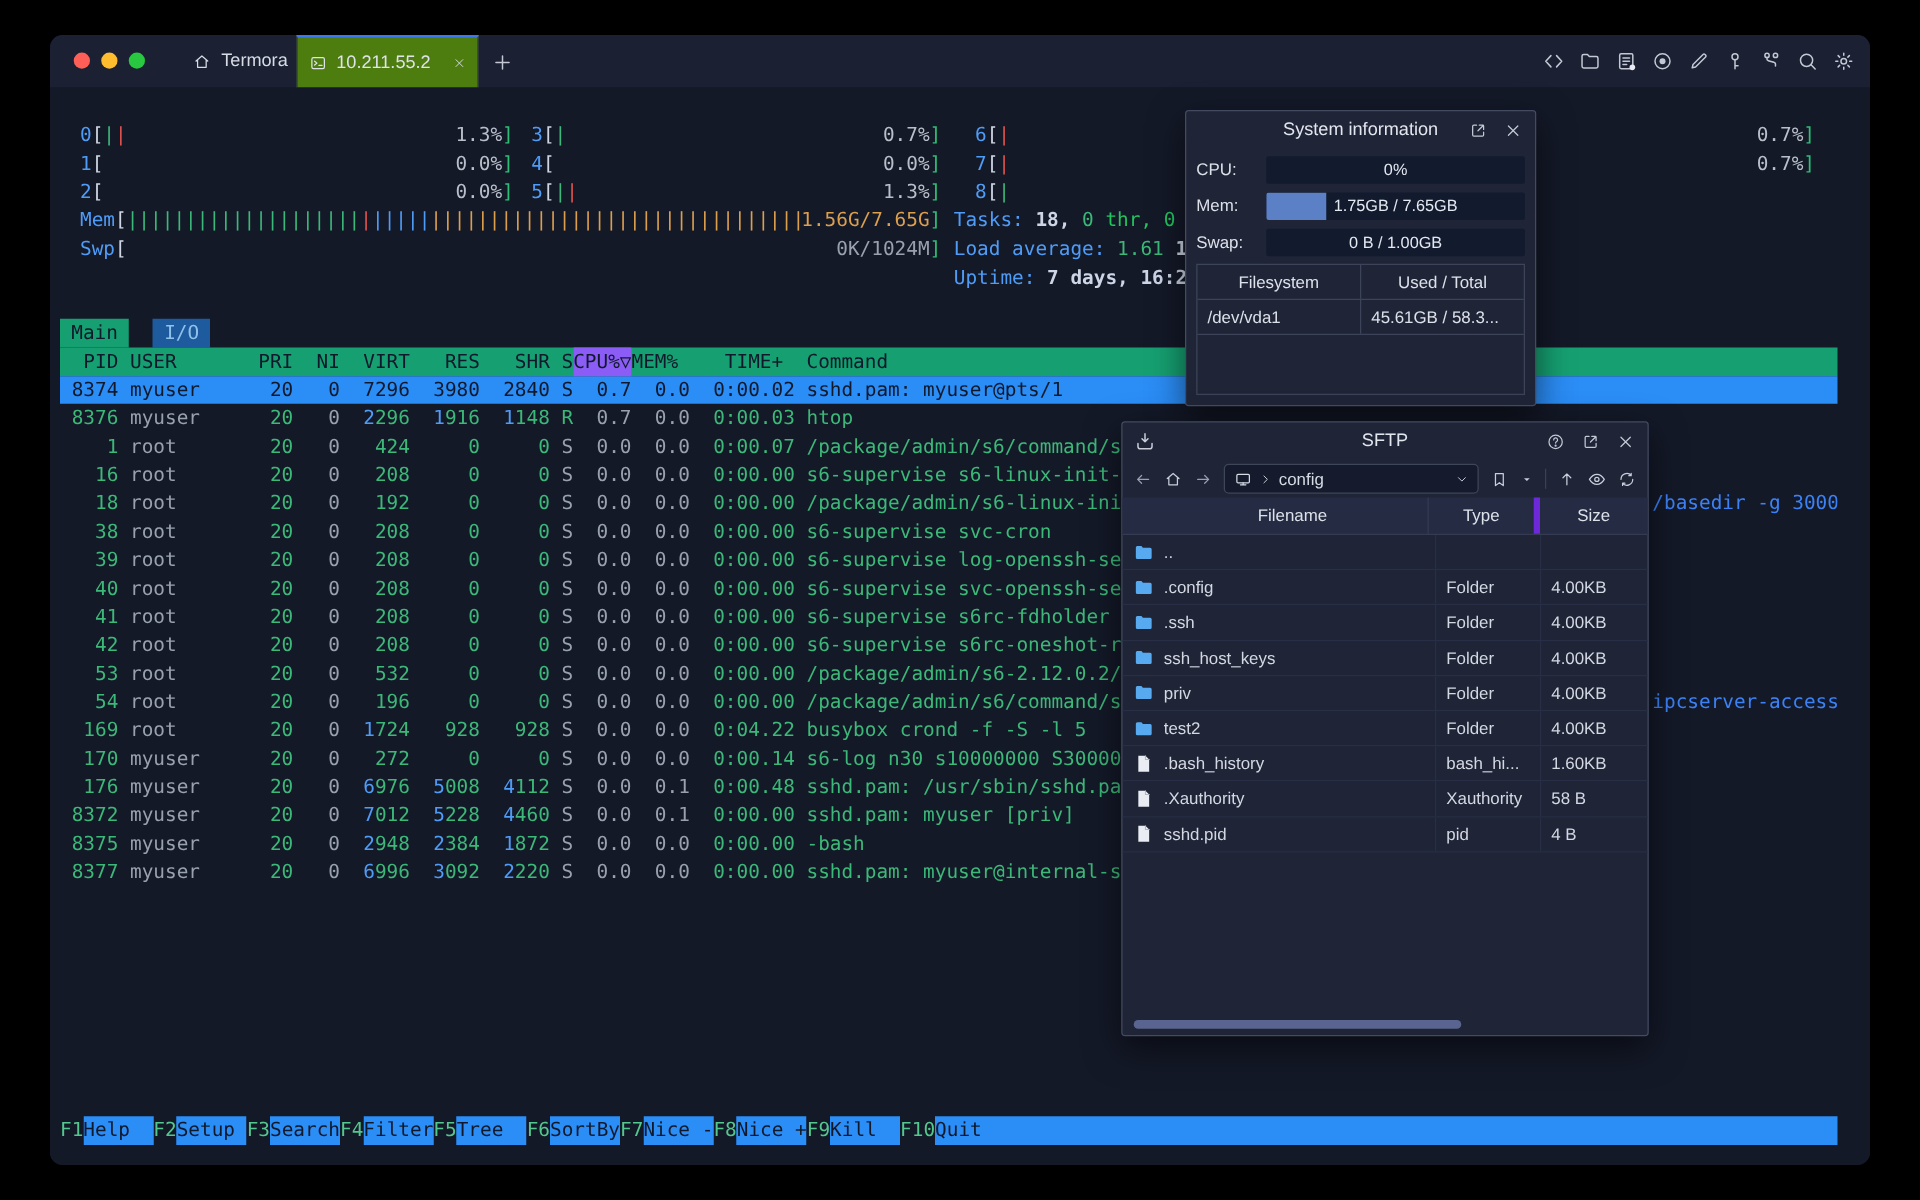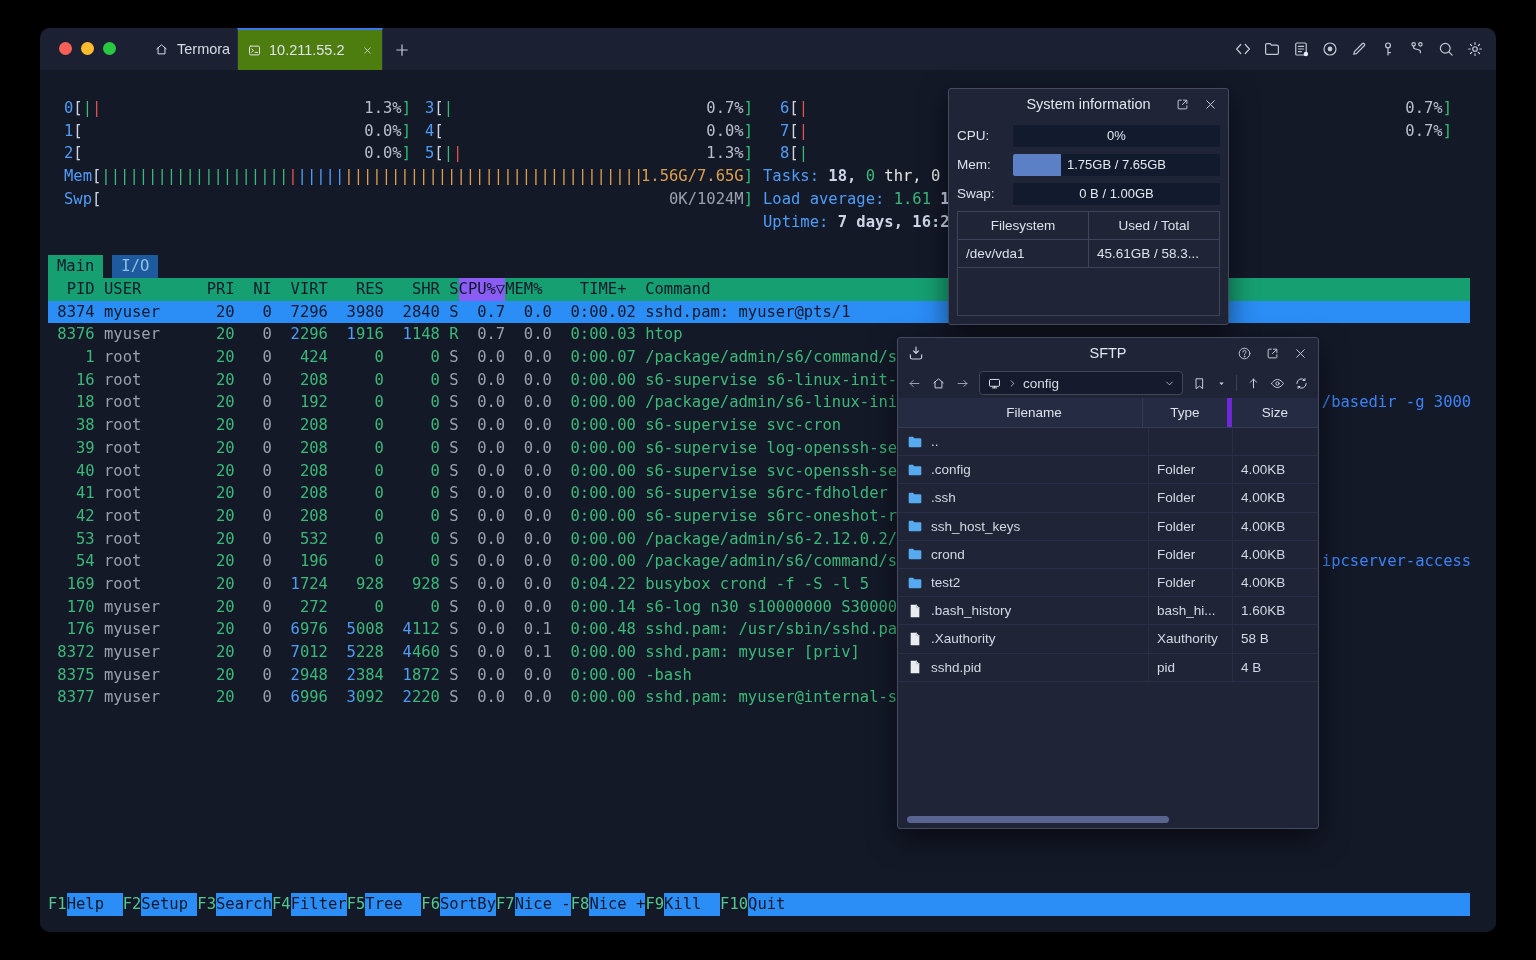--- a/index.html
+++ b/index.html
@@ -22,22 +22,22 @@
   .term{position:absolute;left:0;top:42px;right:0;bottom:0;background:#141928;font-family:"DejaVu Sans Mono",monospace;font-size:15.5px;line-height:22.7px;color:#3cb878;}
   .meter{position:absolute;display:flex;height:22.7px;}
   .mlabel{color:#4f9cf7;}
   .mbr{color:#ced6e4;}
   .mbr.cl{color:#2ebd74;}
   .tickwrap{flex:1;overflow:hidden;white-space:nowrap;}
   .tick-green{color:#3cb878}.tick-red{color:#e0524f}.tick-blue{color:#4f9cf7}.tick-orange{color:#dc9f4e}
   .mpct{color:#b9bfca;}
   .mem-val{color:#dc9f4e}.swp-val{color:#9aa1ae}
   .tline{position:absolute;white-space:pre;}
-  .seg-blue{color:#4f9cf7}.seg-green{color:#3cb878}.seg-gray{color:#e5e5e5}.seg-bold{color:#cdd6e6;font-weight:700}
-  #screen-tabs{position:absolute;left:8px;top:185px;height:22.7px;display:flex;gap:9px;}
+  .seg-blue{color:#4f9cf7}.seg-green{color:#3cb878}.seg-gray{color:#22c55e}.seg-bold{color:#cdd6e6;font-weight:700}
+  #screen-tabs{position:absolute;left:8px;top:185px;height:22.7px;display:flex;gap:19px;}
   .stab{padding:0 9px;}
   .stab.on{background:#16a071;color:#10192b;}
   .stab.off{background:#1e5a9e;color:#8fc2ea;}
   #ptable{position:absolute;left:8px;top:208px;width:1422px;}
   .prow{display:flex;height:22.7px;white-space:pre;}
   .prow.head{background:#16a071;}
   .prow.head .c{color:#10192b;}
   .prow.head .c.cpu{background:#8b5cf6;}
   .prow.sel{background:#2b8df6;}
   .prow.sel .c,.prow.sel .c *{color:#10192b !important;}
@@ -501,21 +501,21 @@
             <span class="ftype">Folder</span>
             <span class="fsize">4.00KB</span>
           </div>
           <div class="frow">
             <span class="fname">
               <span class="ico ico-file">
                 <svg viewBox="0 0 24 24" fill="none" stroke="currentColor" stroke-width="1.6" stroke-linecap="round" stroke-linejoin="round">
                   <path d="M2.5 6A1.8 1.8 0 0 1 4.3 4.2h4.9l1.8 2h8.7A1.8 1.8 0 0 1 21.5 8v10a1.8 1.8 0 0 1-1.8 1.8H4.3A1.8 1.8 0 0 1 2.5 18z" fill="#57aaf0" stroke="none"></path>
                 </svg>
               </span>
-              <span>crond</span>
+              <span>priv</span>
             </span>
             <span class="ftype">Folder</span>
             <span class="fsize">4.00KB</span>
           </div>
           <div class="frow">
             <span class="fname">
               <span class="ico ico-file">
                 <svg viewBox="0 0 24 24" fill="none" stroke="currentColor" stroke-width="1.6" stroke-linecap="round" stroke-linejoin="round">
                   <path d="M2.5 6A1.8 1.8 0 0 1 4.3 4.2h4.9l1.8 2h8.7A1.8 1.8 0 0 1 21.5 8v10a1.8 1.8 0 0 1-1.8 1.8H4.3A1.8 1.8 0 0 1 2.5 18z" fill="#57aaf0" stroke="none"></path>
                 </svg>

